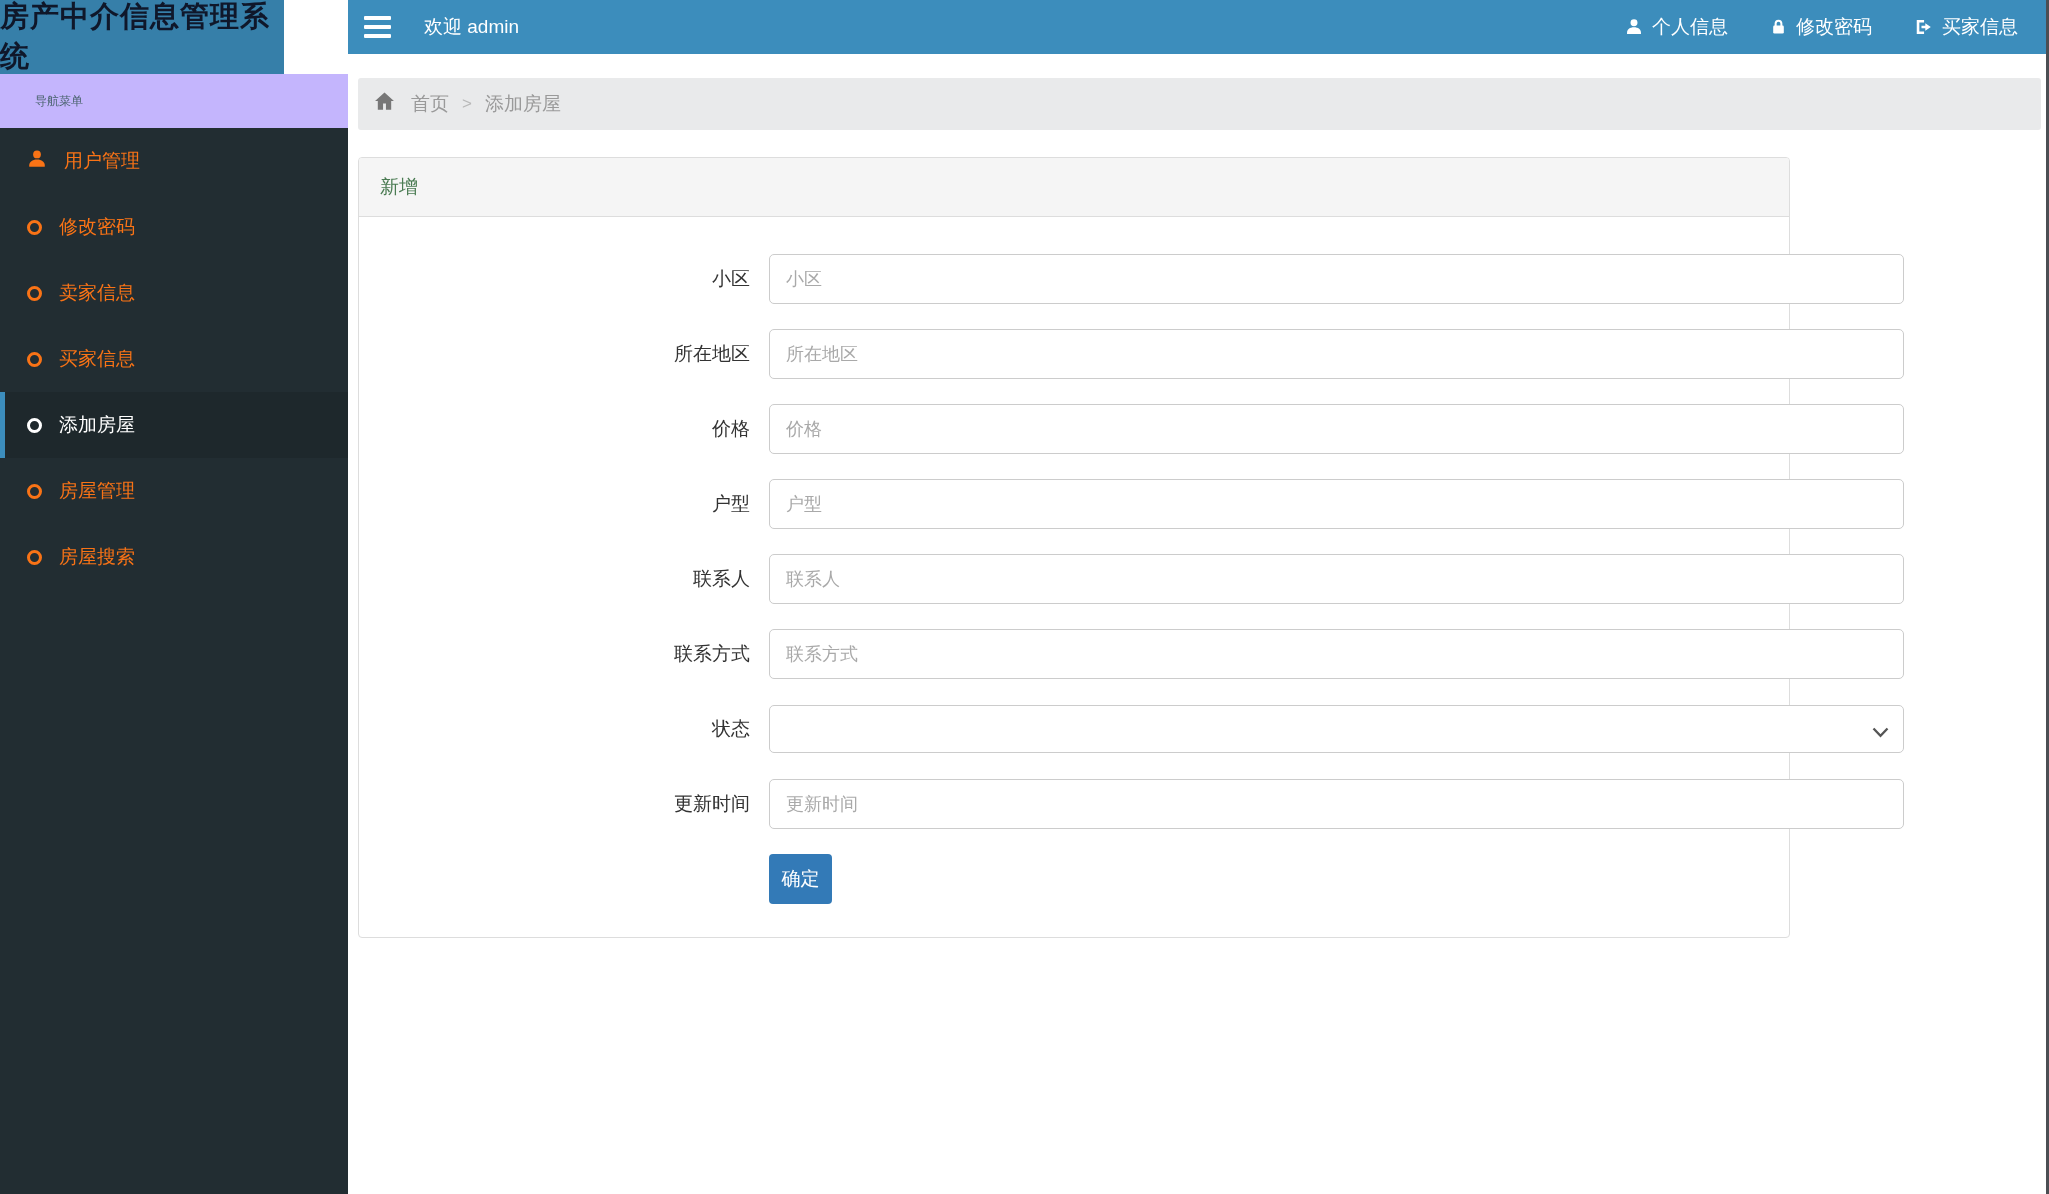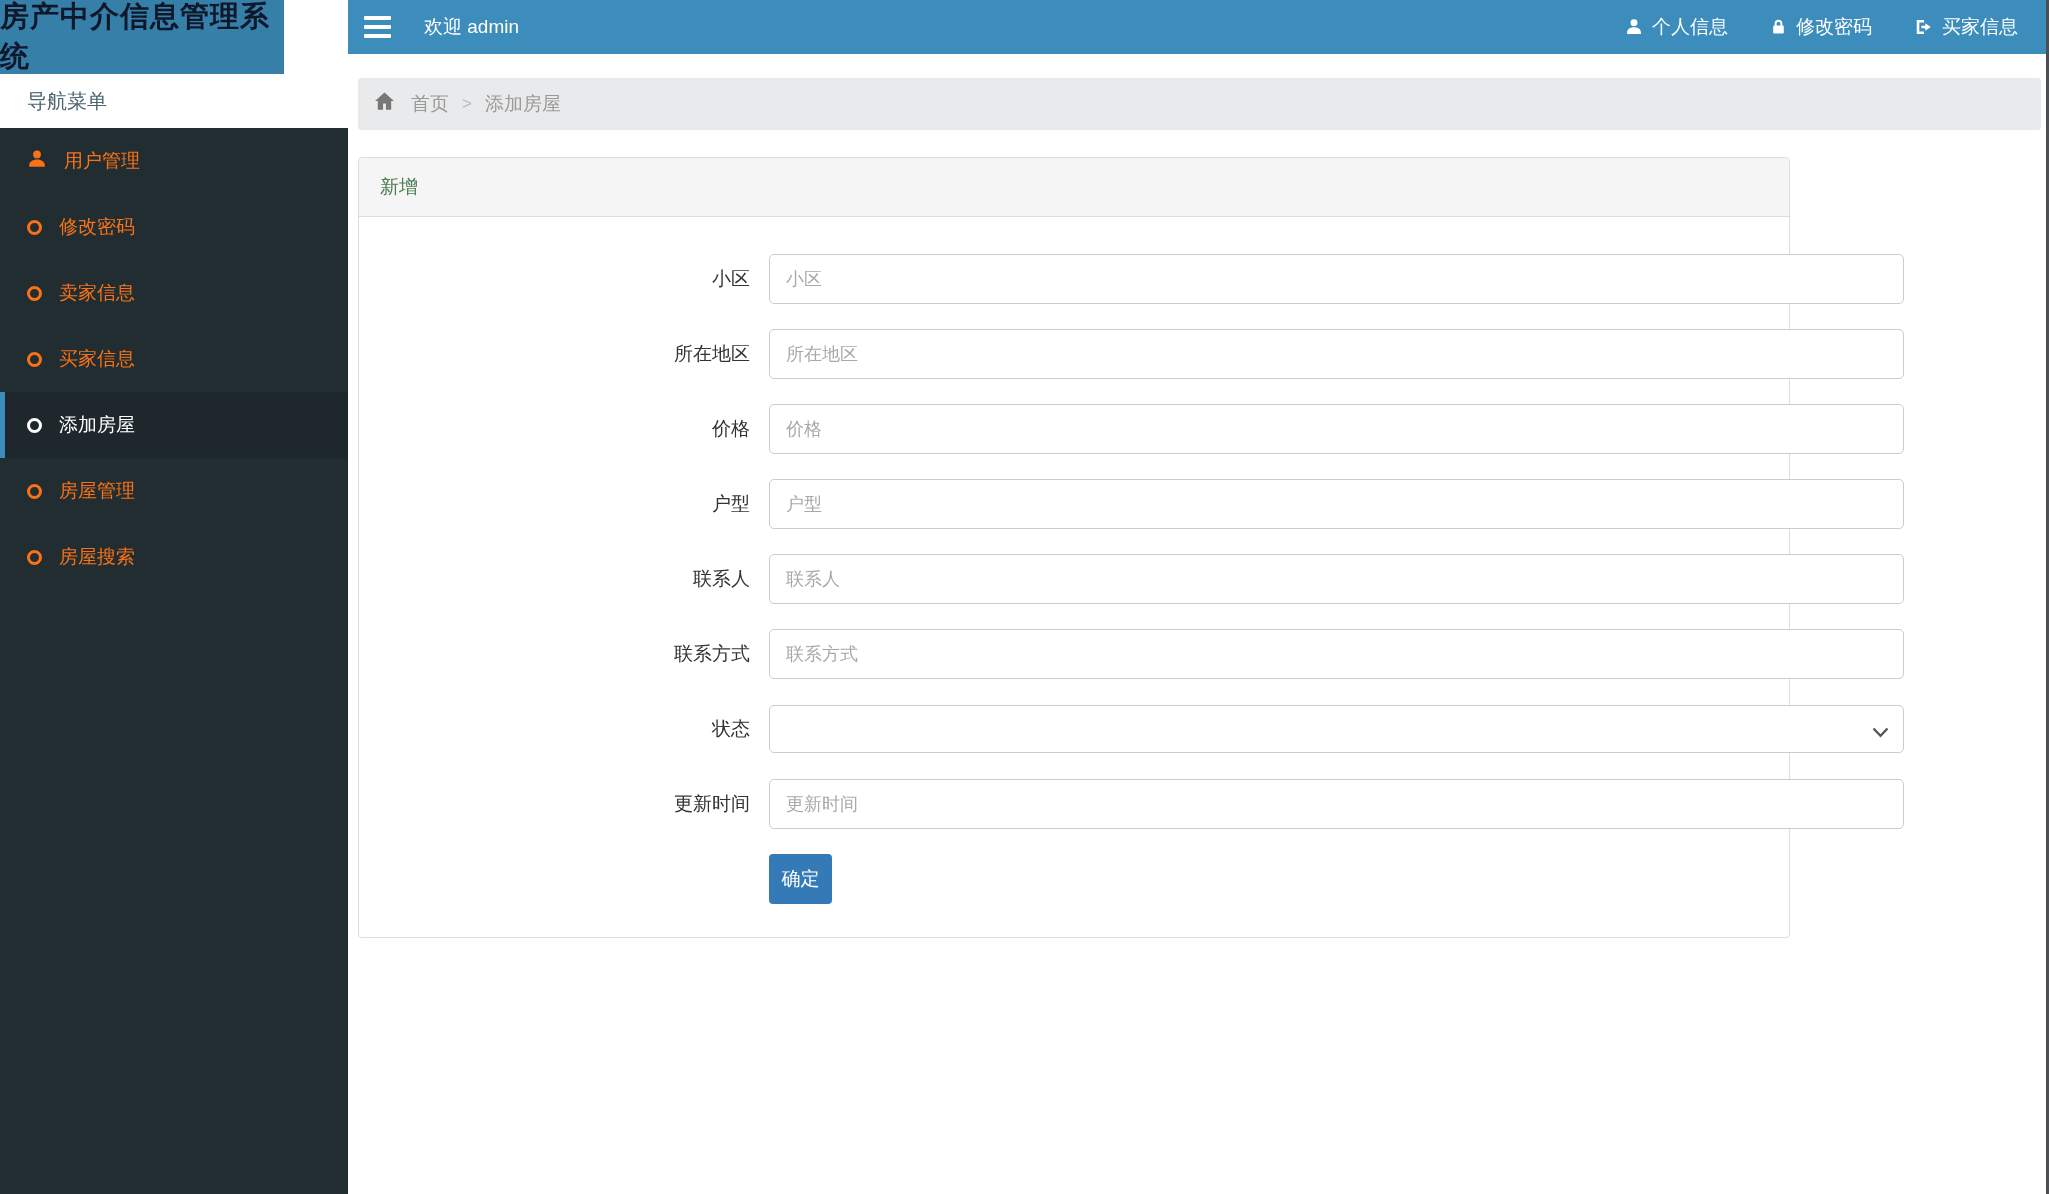--- a/index.html
+++ b/index.html
@@ -17,22 +17,22 @@
     align-items:center; justify-content:center; gap:5px; cursor:pointer; }
   .hamburger .bar { width:27px; height:4px; background:#fff; border-radius:1px; }
   .welcome { font-size:19px; margin-left:18px; }
   .nav-right { margin-left:auto; display:flex; align-items:flex-end; height:74px; padding-right:10px; }
   .nav-item { display:flex; align-items:center; gap:9px; padding:0 21px; height:74px;
     font-size:19px; cursor:pointer; }
   .nav-item svg { display:block; }
 
   
   .sidebar { position:absolute; top:74px; left:0; bottom:0; width:348px; background:#222d32; }
-  .sidebar-header { height:54px; background:#ffffff; color:#4b646f; font-size:20px;
-    display:flex; align-items:center; padding-left:27px; }
+  .sidebar-header { height:54px; background:#c4b5fd; color:#4b646f; font-size:12px;
+    display:flex; align-items:center; padding-left:35px; }
   .menu { list-style:none; }
   .menu-item { height:66px; display:flex; align-items:center; gap:17px;
     border-left:5px solid transparent; padding-left:22px; color:#f97316;
     font-size:19px; cursor:pointer; }
   .menu-item.active { background:#1e282c; border-left-color:#3c8dbc; color:#fff; }
   .ring { width:15px; height:15px; border:3px solid currentColor; border-radius:50%;
     flex:0 0 auto; }
   .menu-item svg { flex:0 0 auto; }
 
   

